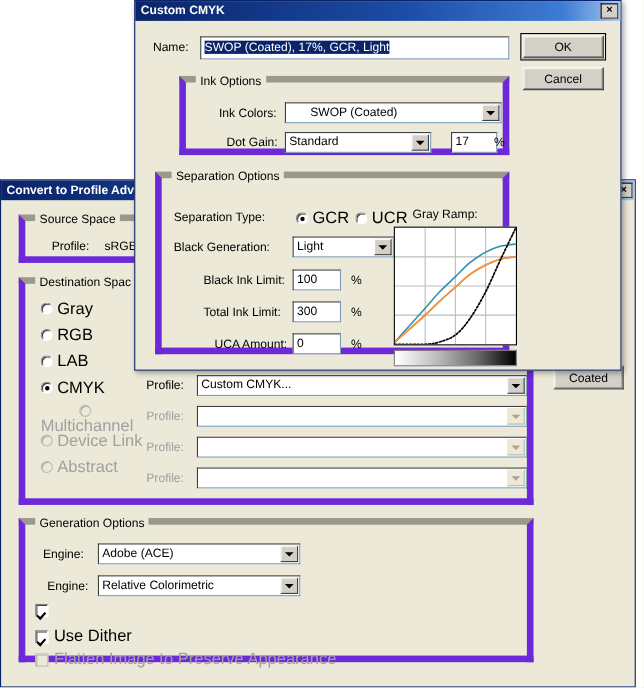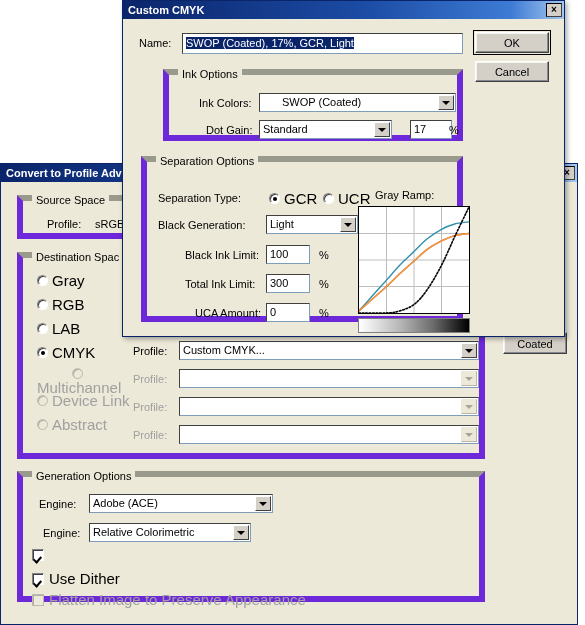--- a/index.html
+++ b/index.html
@@ -263,21 +263,21 @@
 
       <span class="lbl" style="left:16px; top:21px;">Engine:</span>
       <div class="combo" style="left:66px; top:17px; width:184px; height:19px;">
         <span>Adobe (ACE)</span>
         <span class="arrowbtn">
             <i class="tri"></i>
           </span>
       </div>
 
       <span class="lbl" style="left:20px; top:50px;">Engine:</span>
-      <div class="combo" style="left:66px; top:46px; width:162px; height:19px;">
+      <div class="combo" style="left:66px; top:46px; width:184px; height:19px;">
         <span>Relative Colorimetric</span>
         <span class="arrowbtn">
             <i class="tri"></i>
           </span>
       </div>
 
       <div class="check" style="left:9px; top:72px;">
         <span class="cbox on"></span>
       </div>
       <div class="check" style="left:9px; top:93px;">

